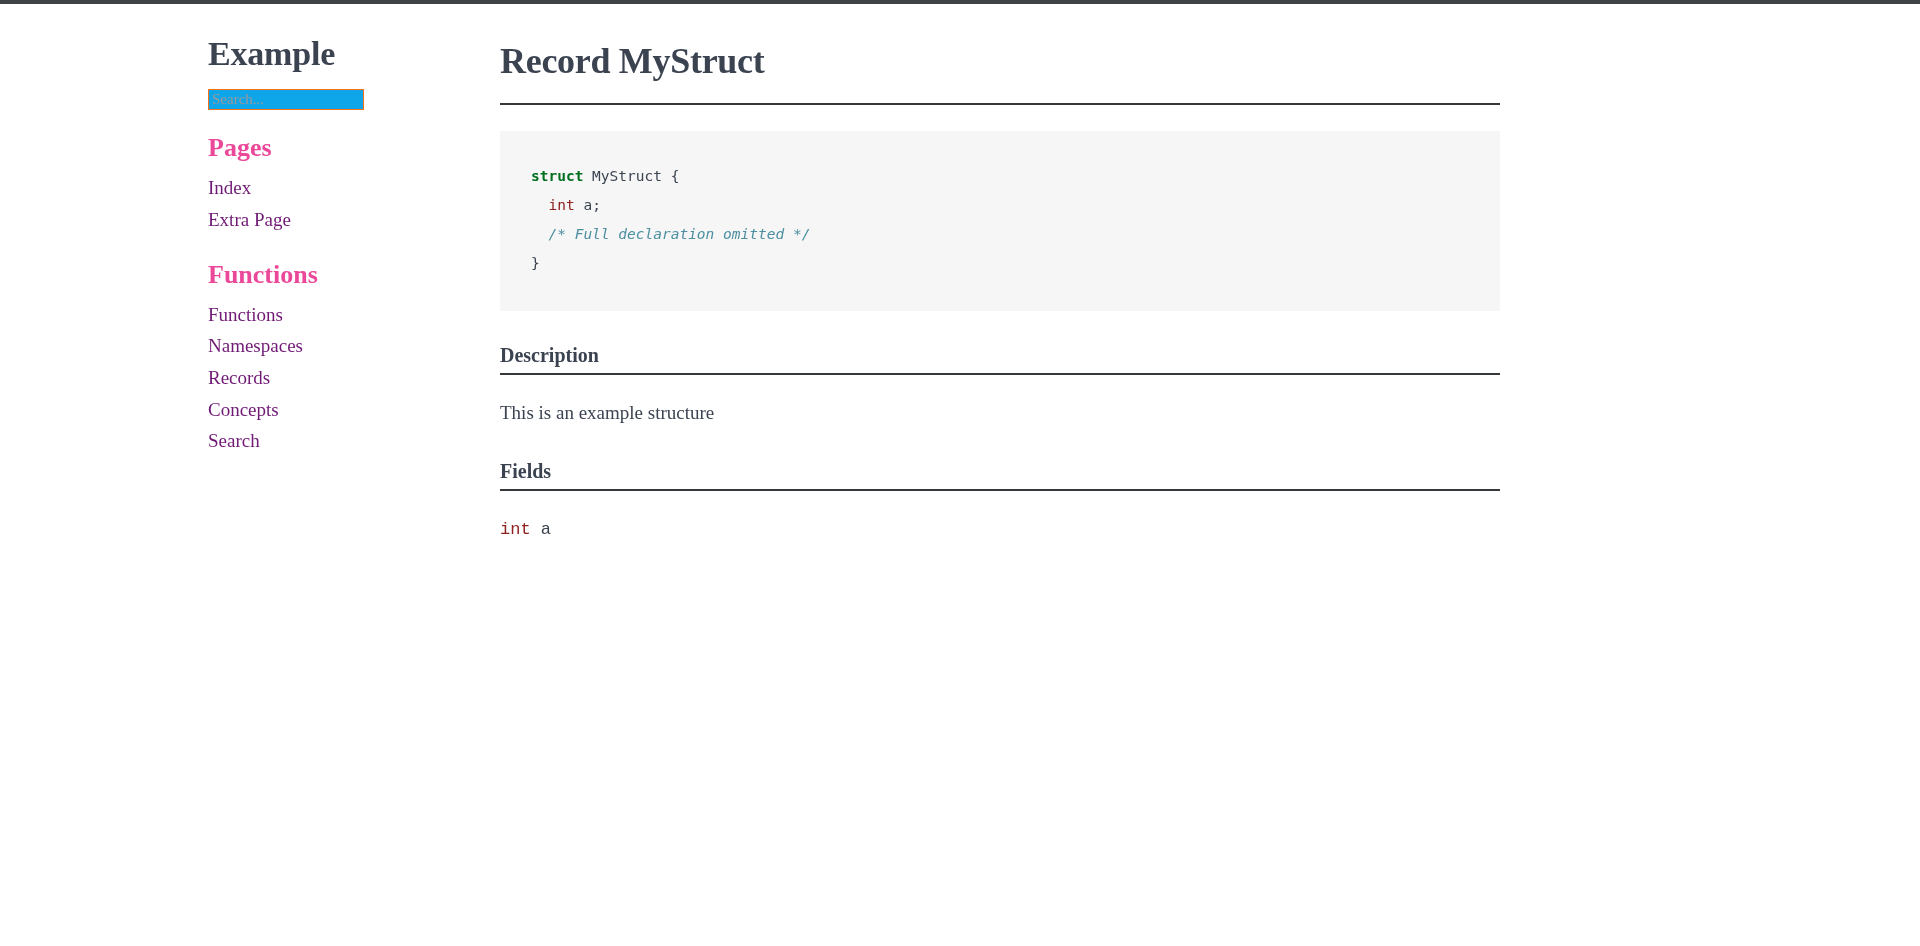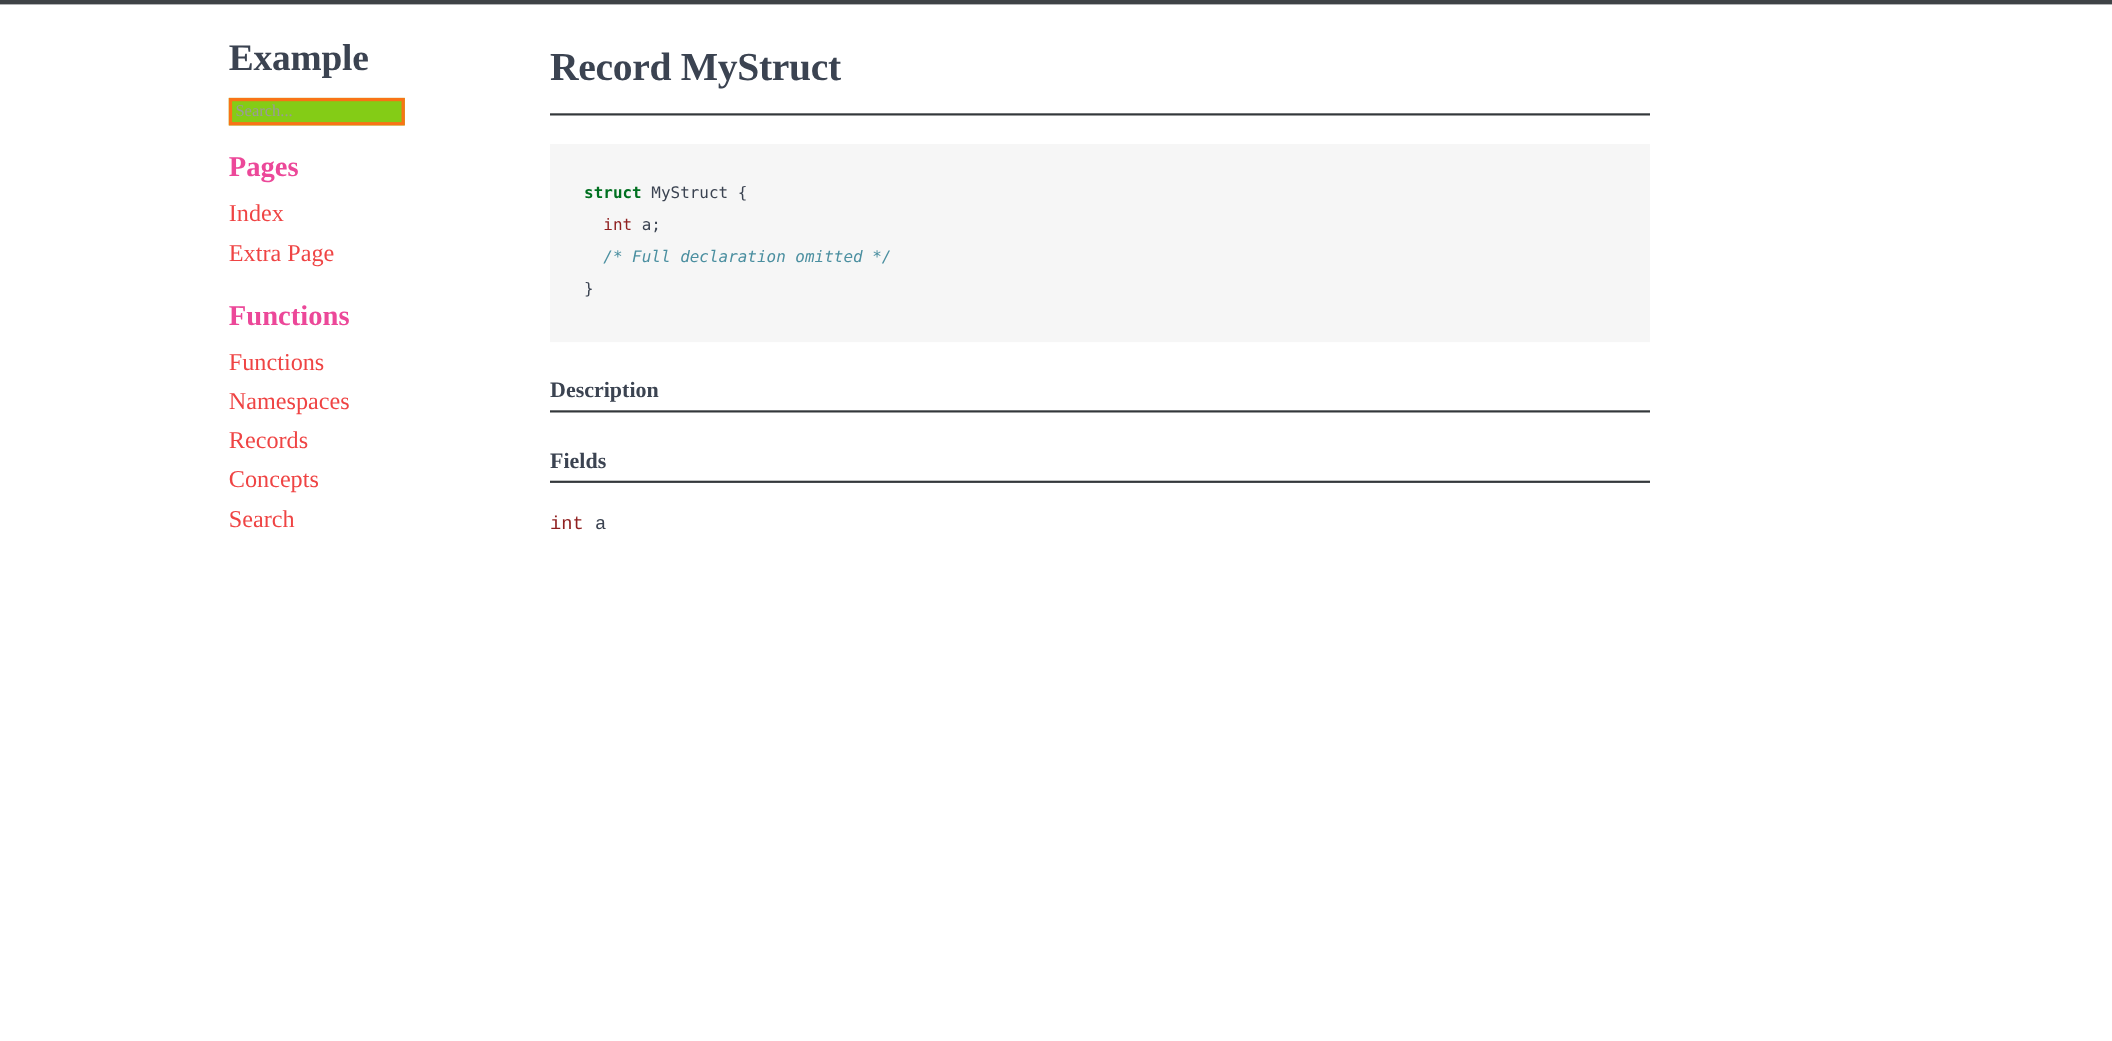--- a/index.html
+++ b/index.html
@@ -46,23 +46,23 @@
   .search-wrap {
     margin: 0 0 22px 0;
   }
   .search-input {
     width: 148px;
     height: 17px;
     font-family: "Liberation Serif", "DejaVu Serif", serif;
     font-size: 15px;
     color: #3b4351;
     padding: 1px 3px;
-    border: 3px solid #f97316;
+    border: 1px solid #f97316;
     border-radius: 0;
-    background: #84cc16;
+    background: #0ea5e9;
     outline: none;
     box-sizing: content-box;
   }
   .search-input::placeholder {
     color: #9a9a9a;
     opacity: 1;
   }
   .nav-heading {
     font-size: 26px;
     font-weight: bold;
@@ -76,22 +76,22 @@
   .nav-list {
     list-style: none;
     margin: 0 0 0 0;
     padding: 0;
   }
   .nav-list li {
     margin: 0 0 6px 0;
     line-height: 1.35;
   }
   .nav-link {
-    font-size: 22px;
-    color: #ef4444;
+    font-size: 19px;
+    color: #701a75;
     text-decoration: none;
   }
 
   
   .content {
     position: absolute;
     left: 500px;
     top: 40px;
     width: 1000px;
   }
@@ -215,20 +215,21 @@
     <div class="codeblock">
       <pre class="code" id="declaration-code"><span class="tok-kw">struct</span><span class="tok-plain"> MyStruct {</span>
 <span class="tok-plain">  </span><span class="tok-type">int</span><span class="tok-plain"> a;</span>
 <span class="tok-plain">  </span><span class="tok-comment">/* Full declaration omitted */</span>
 <span class="tok-plain">}</span></pre>
     </div>
 
     <section class="section">
       <h2 class="section-heading">Description</h2>
       <hr class="rule">
+      <p class="body-text">This is an example structure</p>
     </section>
 
     <section class="section">
       <h2 class="section-heading">Fields</h2>
       <hr class="rule">
       <div class="field-entry" id="field-entry-0"><span class="tok-type">int</span><span class="tok-plain"> a</span></div>
     </section>
 
   </main>
 </div>

